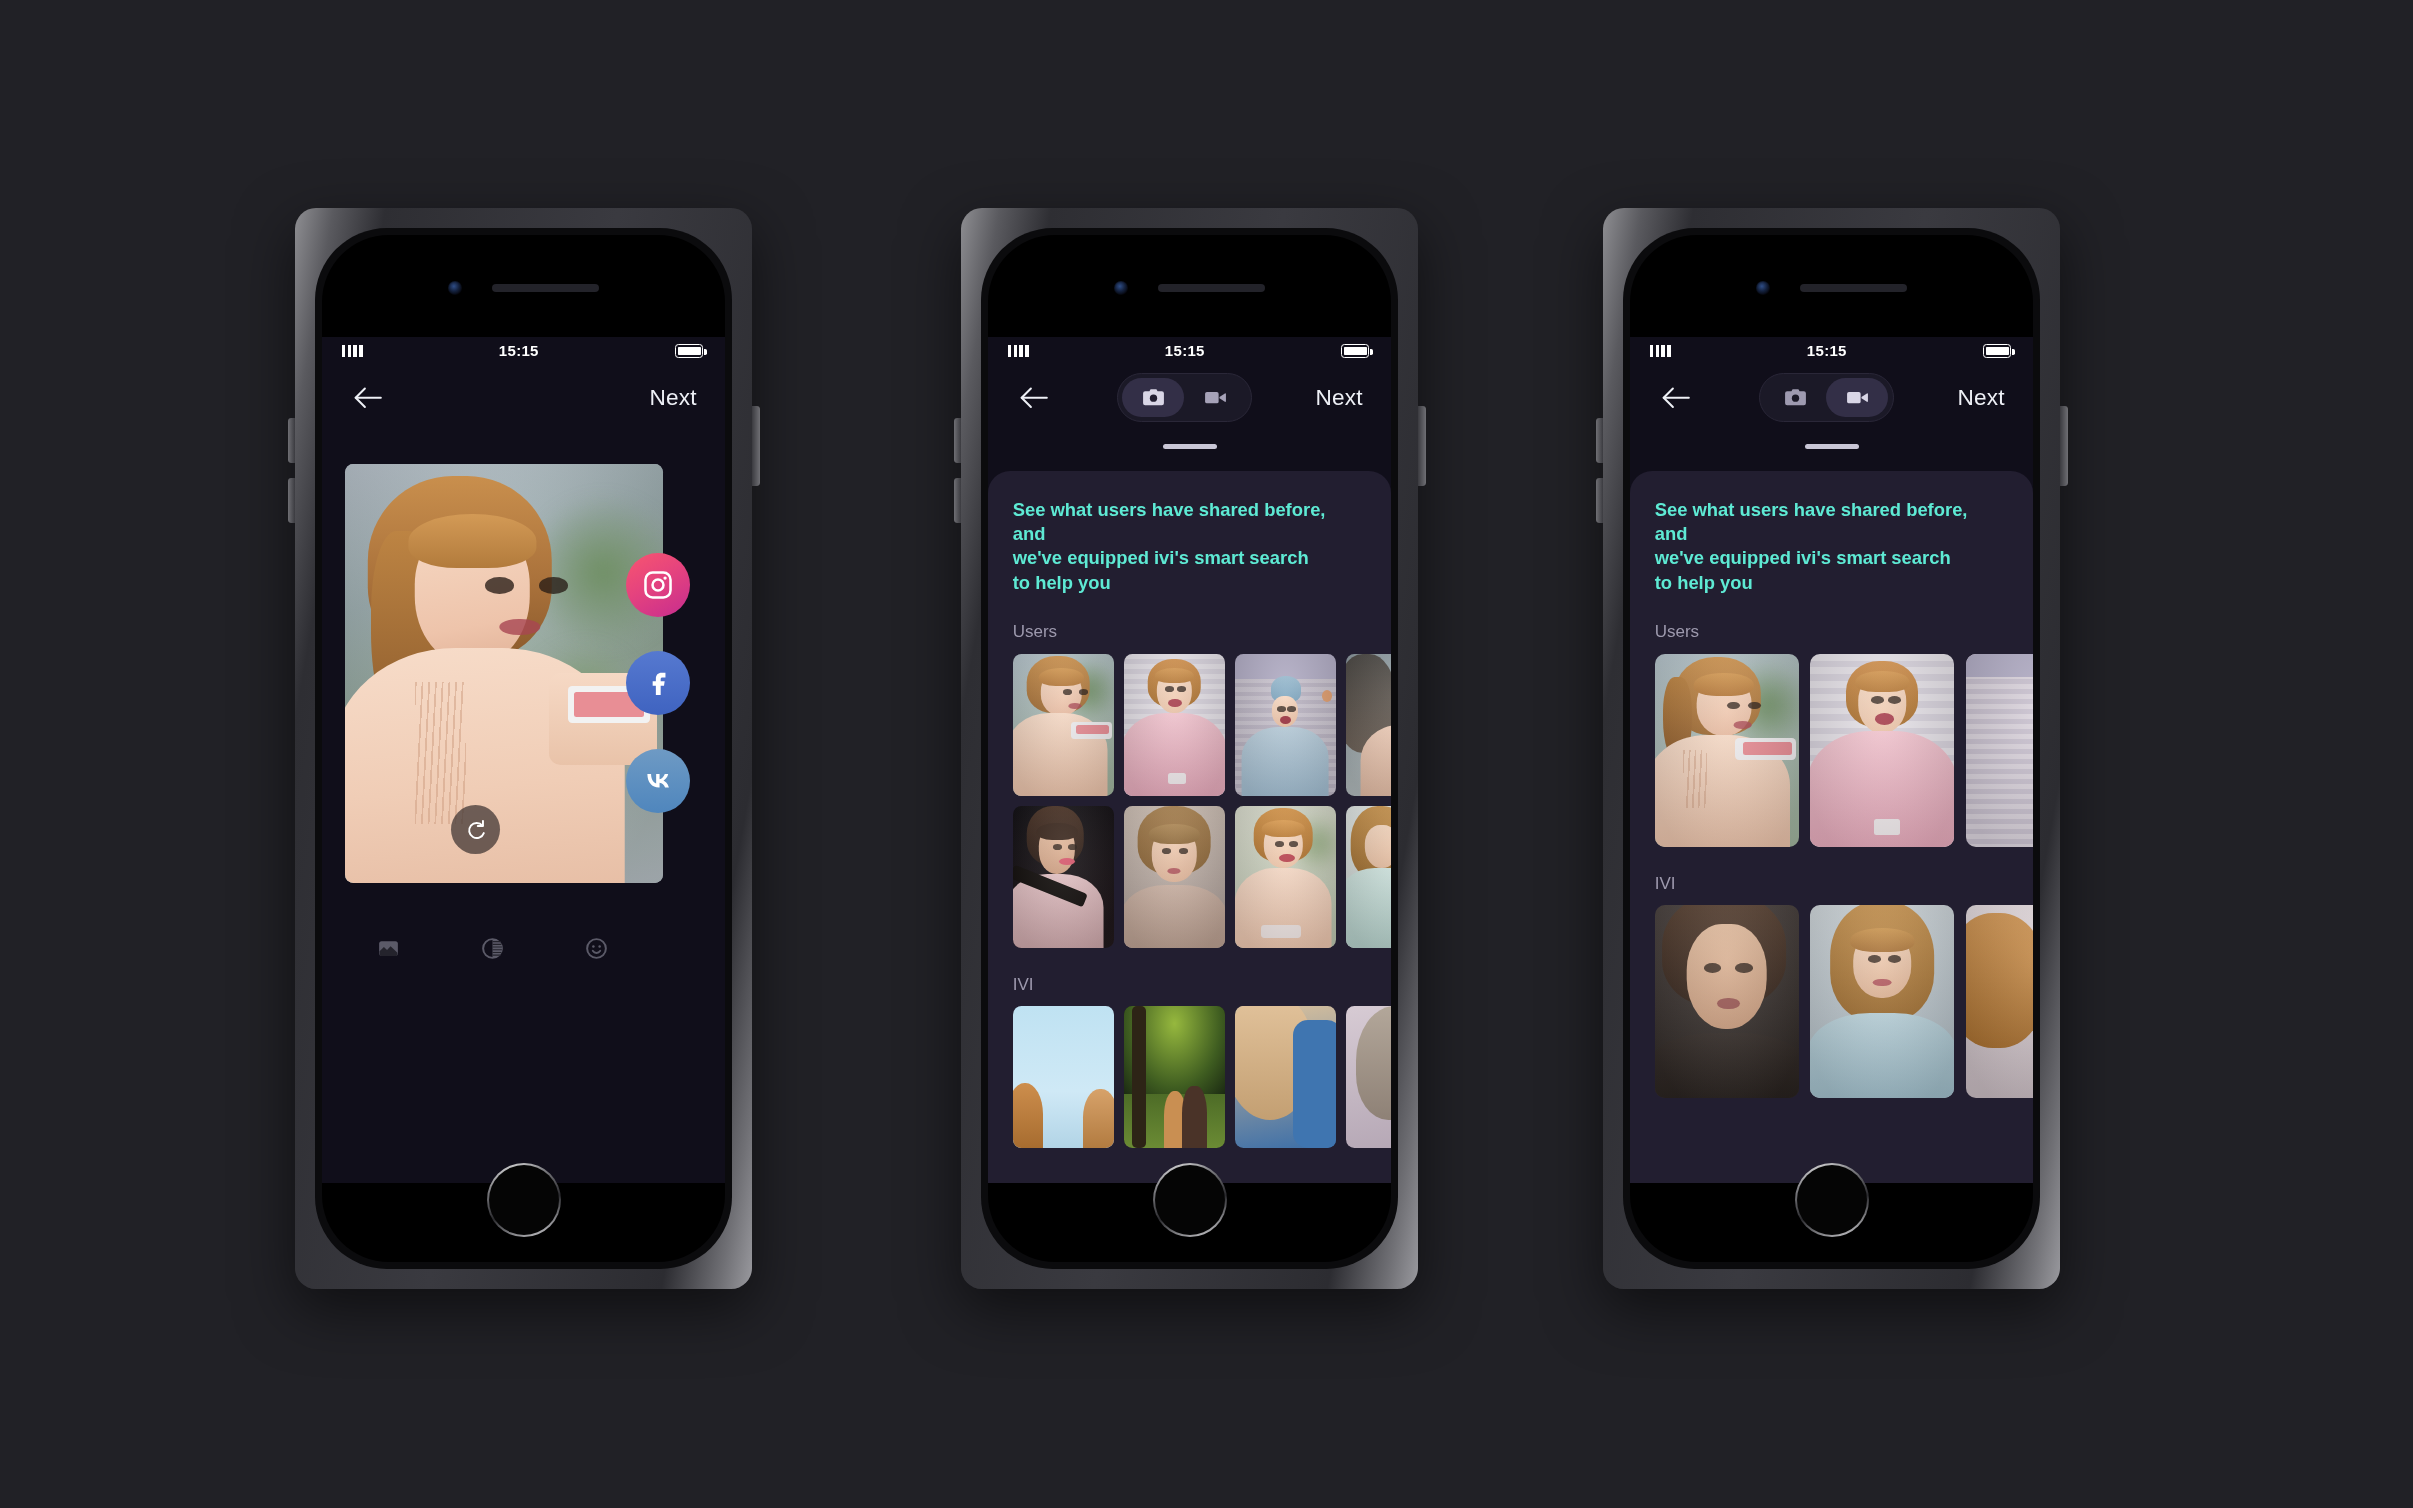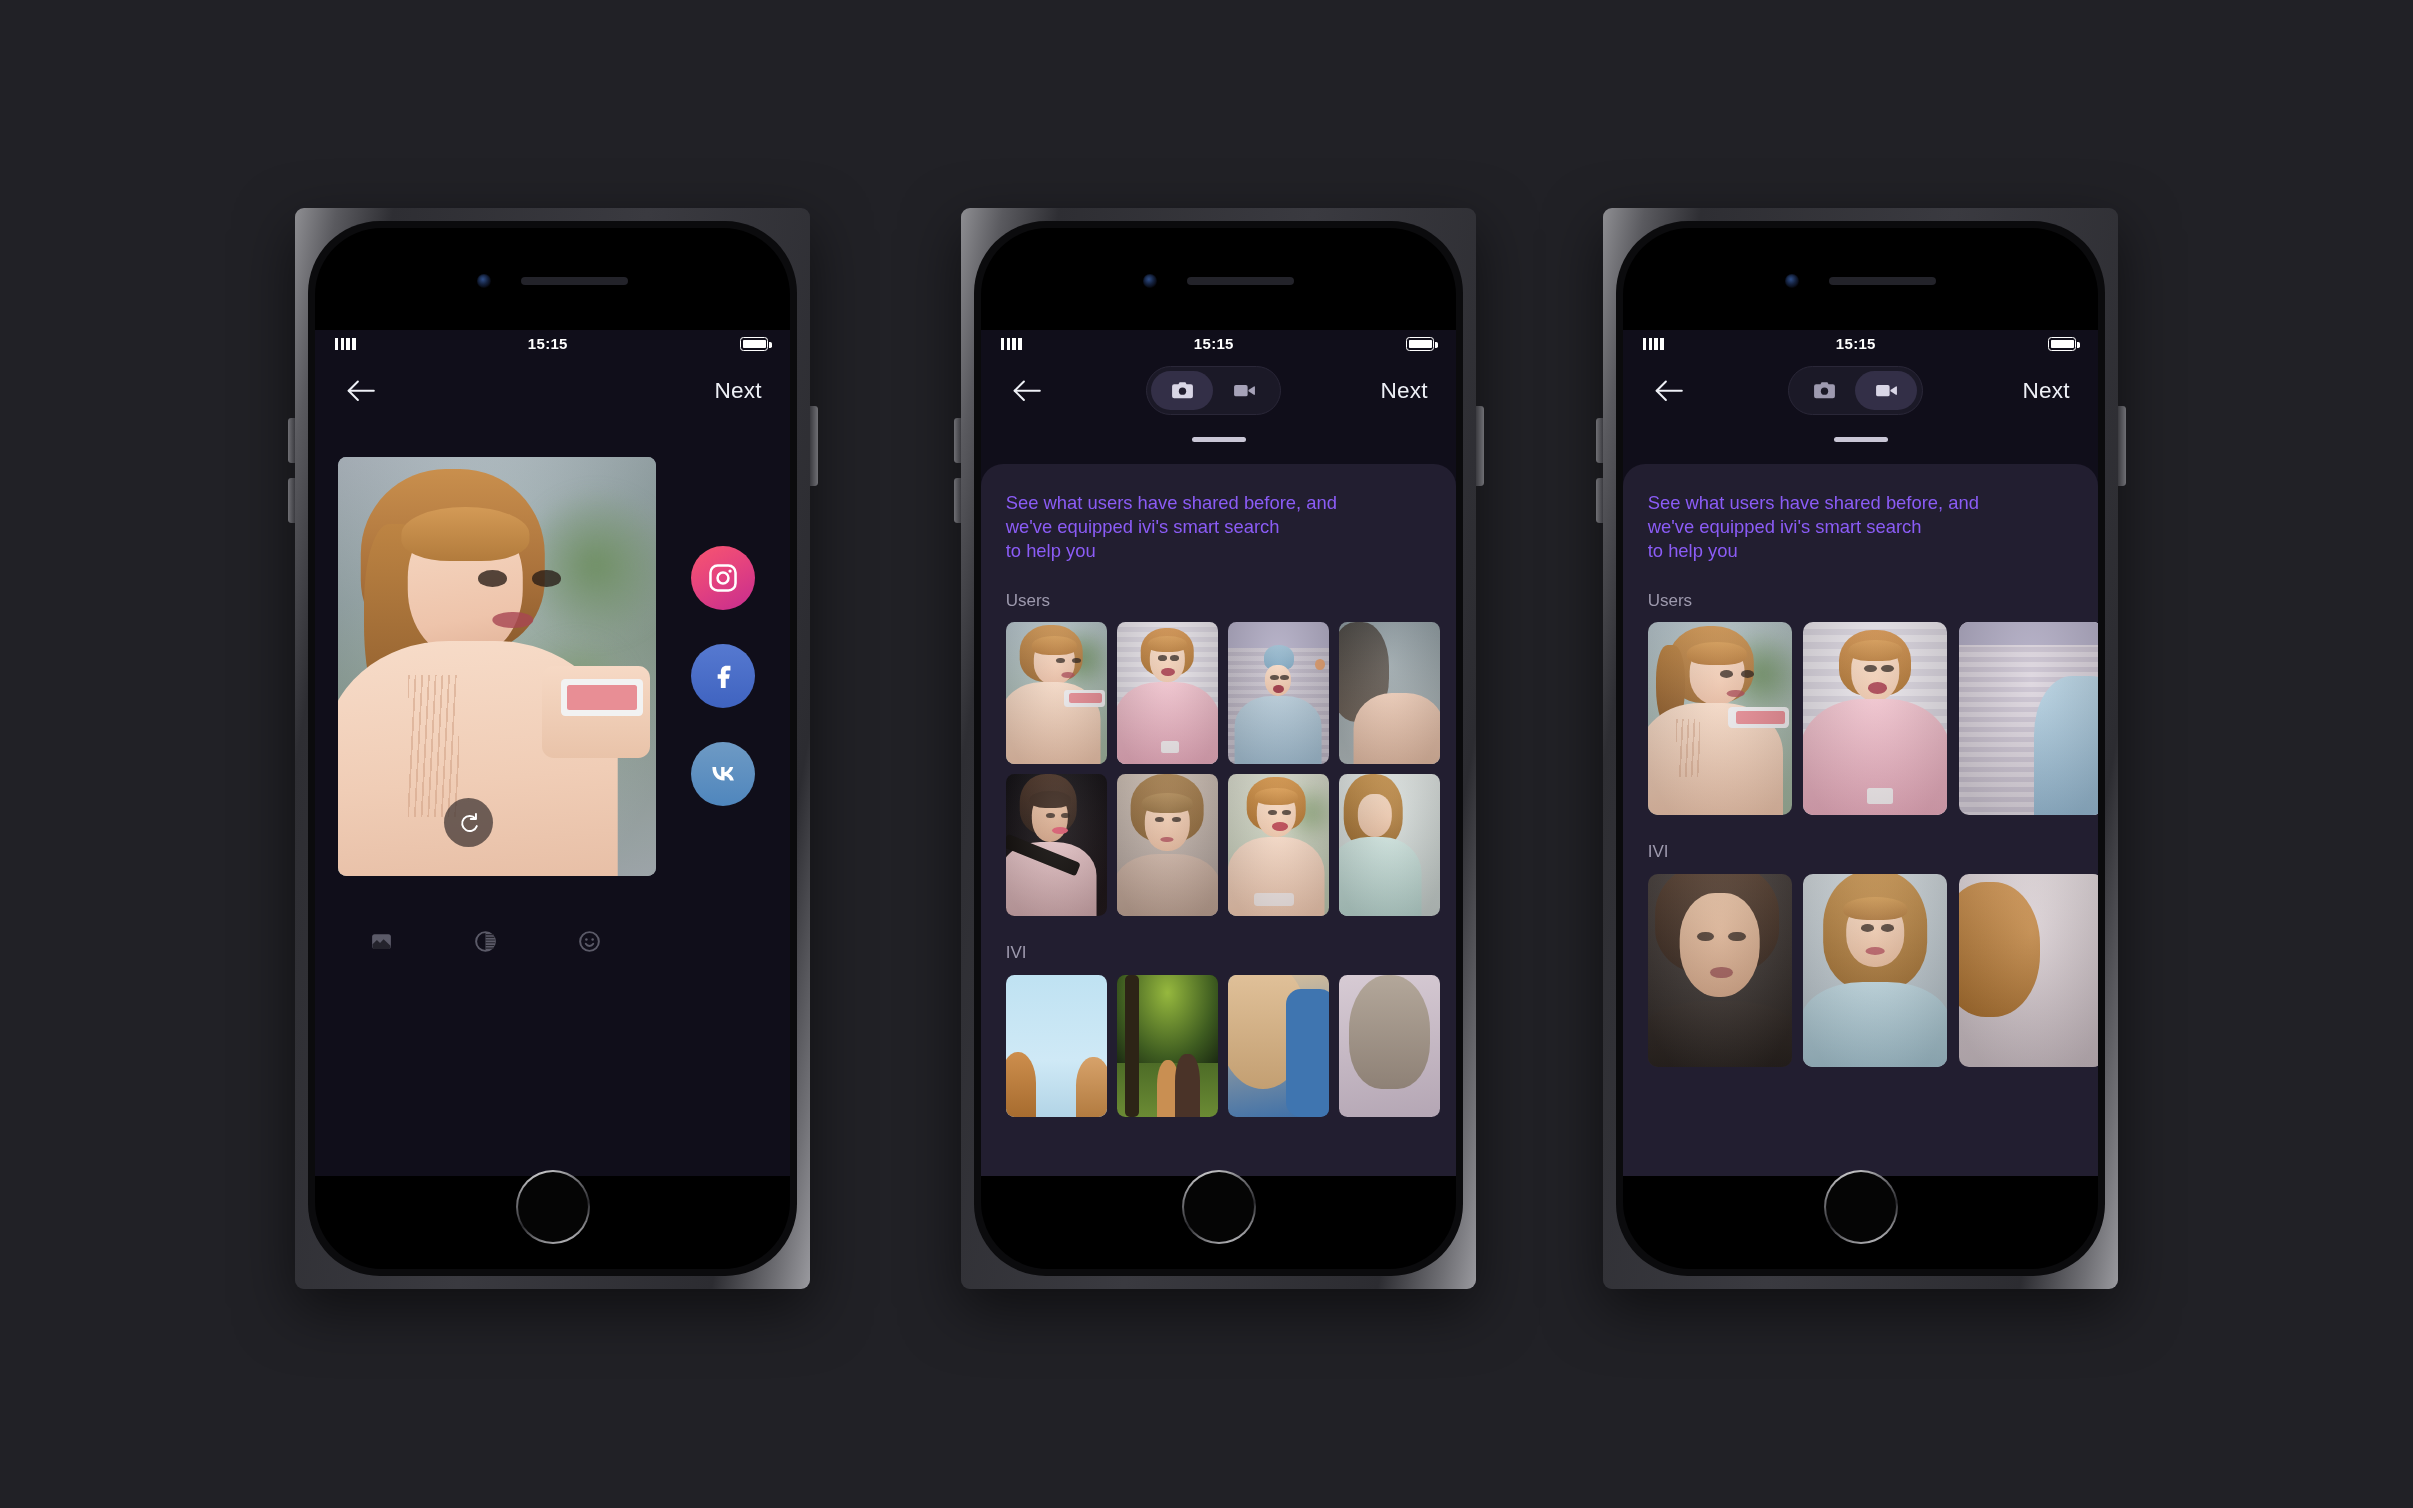--- a/index.html
+++ b/index.html
@@ -7,25 +7,25 @@
     width: 2413px; height: 1508px;
     background: #212126;
     font-family: "Liberation Sans", sans-serif;
     overflow: hidden;
   }
   .stage { position: relative; width: 2413px; height: 1508px; }
 
   
   .phone {
     position: absolute;
-    width: 515px; height: 1081px;
-    border-radius: 9px;
+    width: 457px; height: 1081px;
+    border-radius: 21px;
     background: linear-gradient(100deg,#8e8e92 0%, #5a5a5f 6%, #2e2e33 14%, #3a3a40 50%, #2c2c31 86%, #707075 95%, #9a9a9f 100%);
     box-shadow: 0 20px 59px rgba(0,0,0,.55);
-    padding: 13px;
+    padding: 20px;
   }
   .phone-inner {
     position: relative;
     width: 100%; height: 100%;
     border-radius: 72px;
     background: #0b0b0d;
     padding: 0;
     overflow: hidden;
   }
   .phone-glass {
@@ -171,21 +171,21 @@
     background: #221e30;
     border-radius: 22px 22px 0 0;
     padding: 27px 25px 0 25px;
     overflow: hidden;
   }
   .sheet h1 {
     font-size: 39px; font-weight: 700; color: #fff; letter-spacing: -0.4px;
     line-height: 1.05; margin-bottom: 11.7px;
   }
   .sheet p {
-    font-size: 18.4px; line-height: 1.32; color: #8b5cf6; font-weight: 400;
+    font-size: 18.4px; line-height: 1.32; color: #5eead4; font-weight: 700;
     max-width: 335px;
   }
   .sec-label {
     font-size: 17px; color: #9d99ad; margin: 27px 0 11.7px 0;
   }
   .row-3 { display: flex; gap: 10px; }
   .row-3 .thumb { width: 101px; height: 142px; border-radius: 8.4px; overflow:hidden; flex:none; }
   .row-2 { display: flex; gap: 11.7px; }
   .row-2 .thumb { width: 144px; height: 193px; border-radius: 10px; overflow:hidden; flex:none; }
   .grid-rows { display:flex; flex-direction:column; gap: 10px; }

